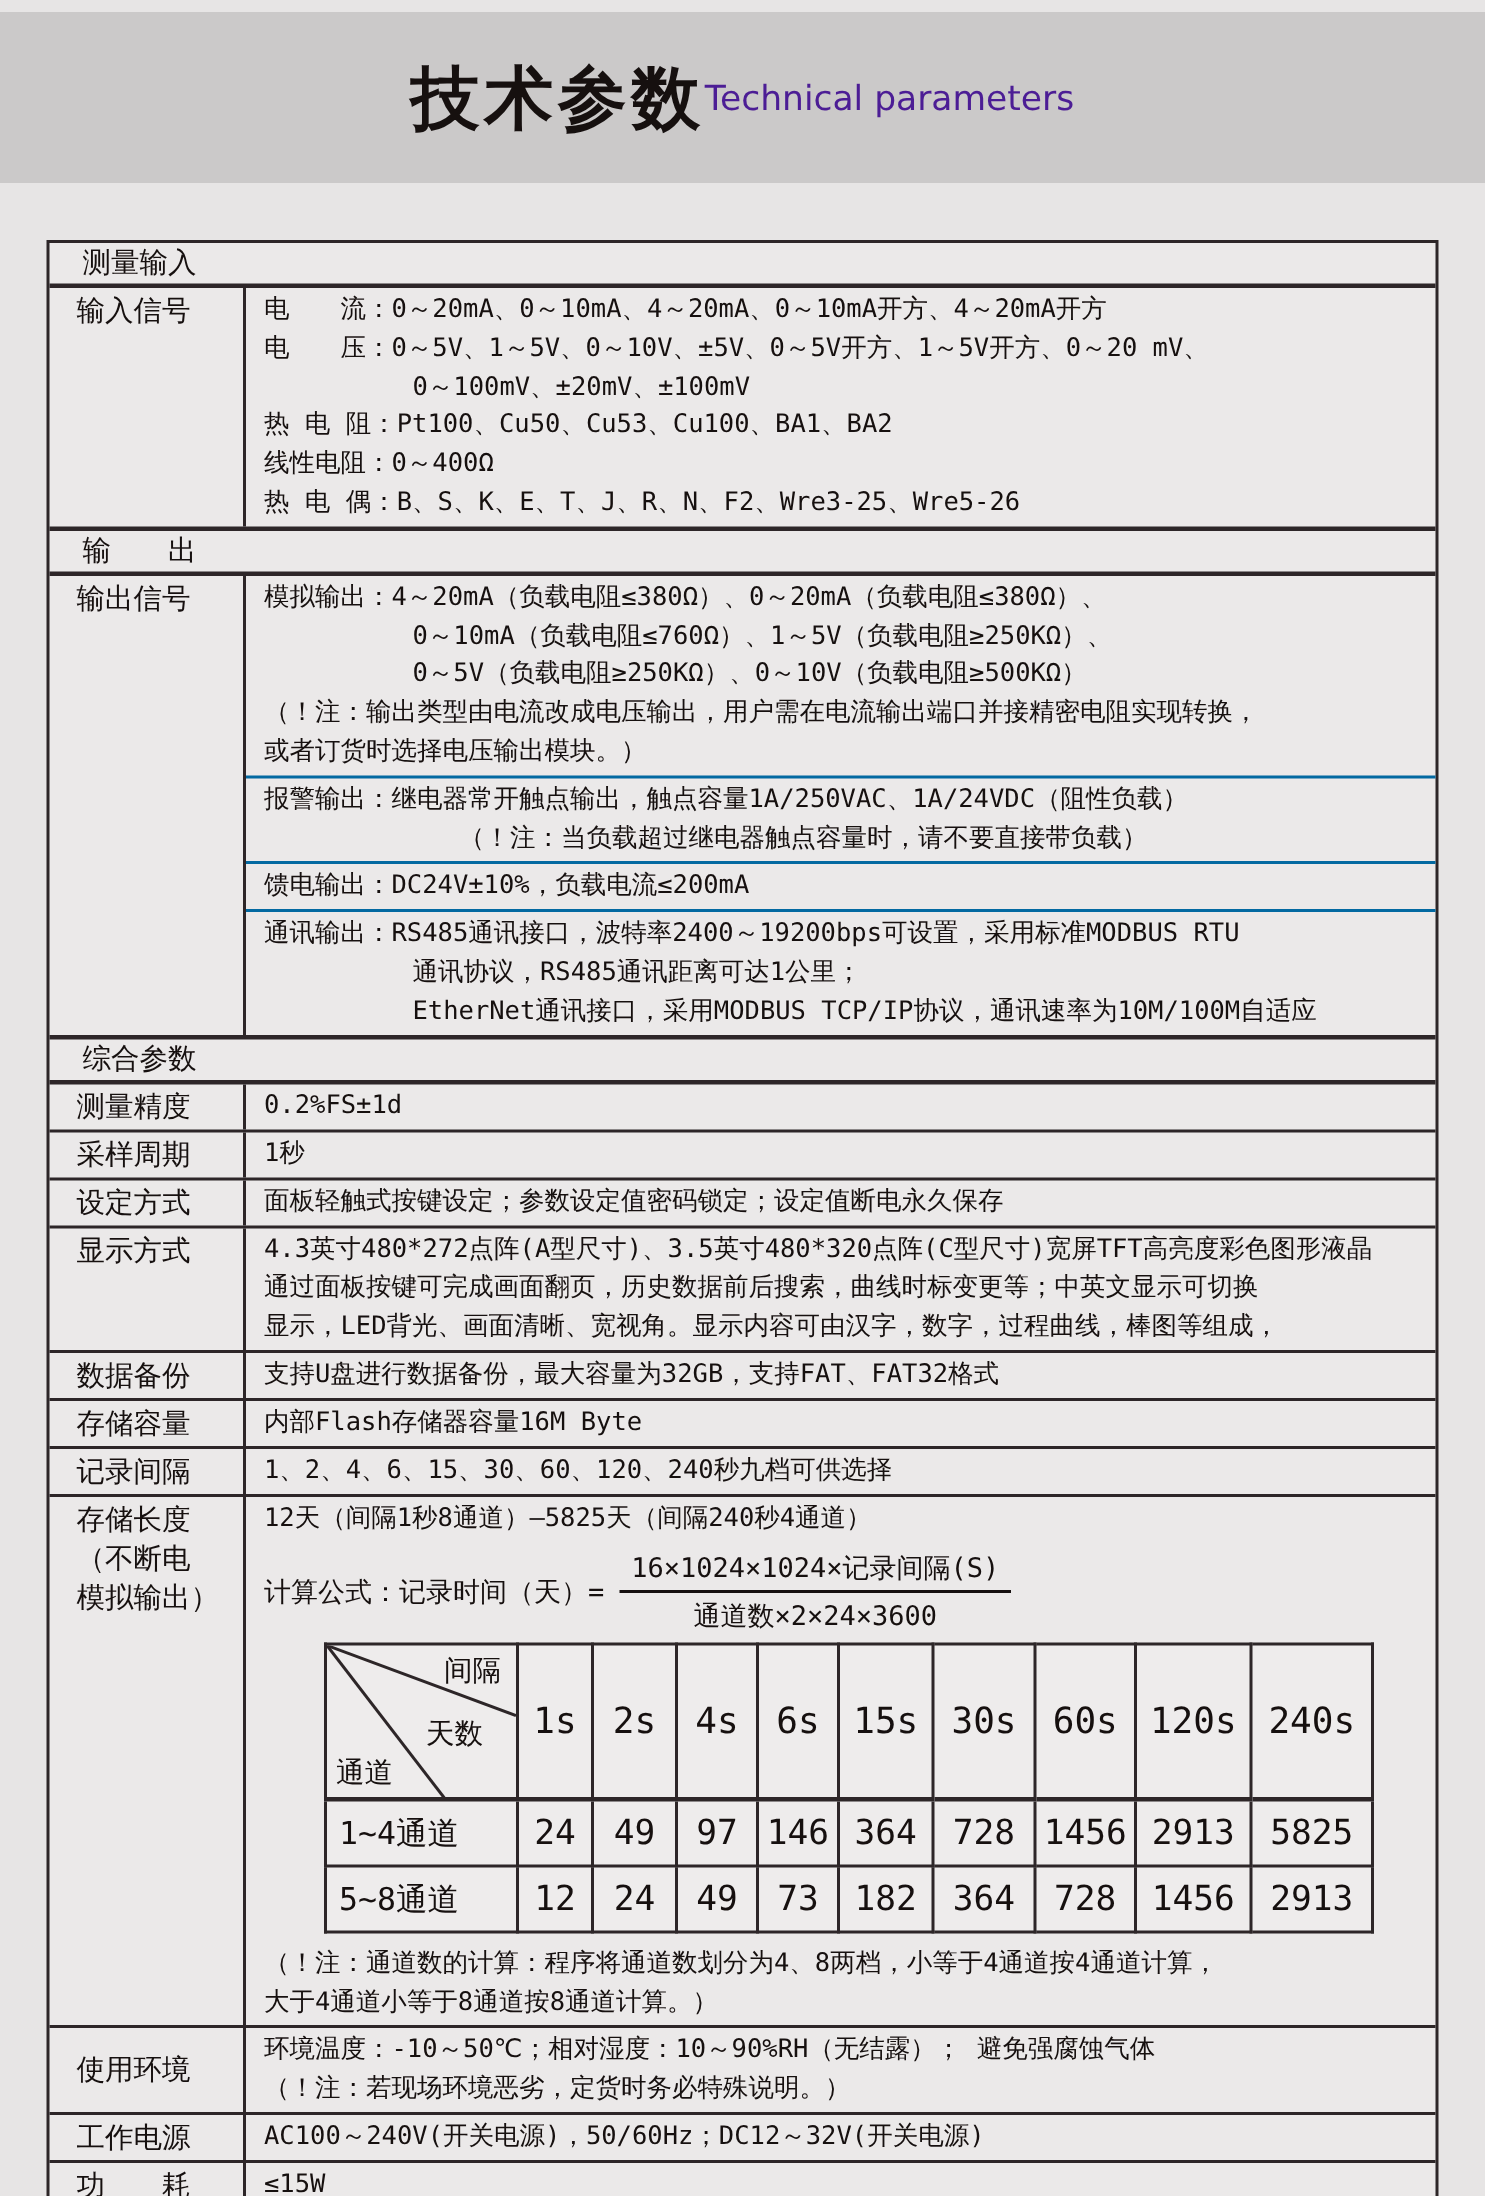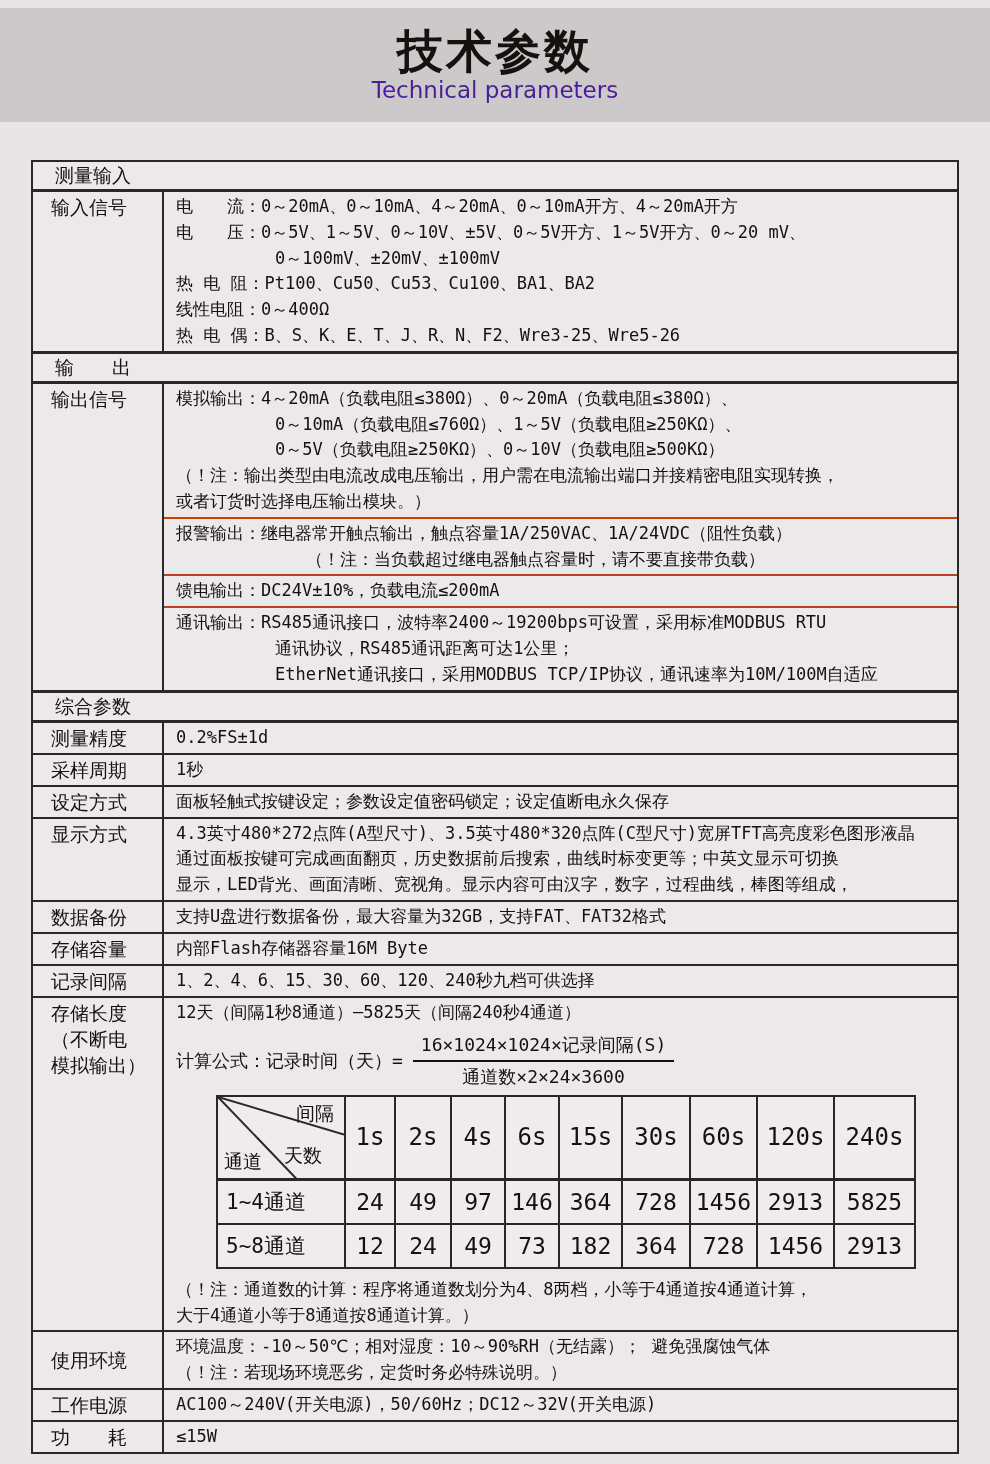--- a/index.html
+++ b/index.html
@@ -4,21 +4,21 @@
 <style>
   * { box-sizing: border-box; }
   html,body { margin:0; padding:0; }
   body {
     width:990px; height:1464px; overflow:hidden;
     background:#e7e5e5; color:#16100f;
     font-family:"DejaVu Sans Mono","DejaVu Sans",sans-serif;
   }
   .band {
     margin-top:8px; height:114px; background:#cbc9c9;
-    display:flex; flex-direction:column; align-items:center; justify-content:center;
+    display:flex; flex-direction:row; align-items:center; justify-content:center;
   }
   .title { font-size:46px; font-weight:bold; letter-spacing:3px; line-height:1.05; }
   .subtitle { font-size:23px; color:#4c1d95; margin-top:1px; font-family:"DejaVu Sans","Liberation Sans",sans-serif; }
 
   .spec {
     margin:38px 31px 0 31px; width:928px;
     border:2px solid #2d2628; background:#ebe9e9;
   }
   .row { display:flex; border-top:2px solid #2d2628; }
   .row:first-child { border-top:0; }
@@ -31,34 +31,34 @@
     flex:0 0 131px; width:131px; border-right:2px solid #2d2628;
     font-size:19px; line-height:26px; padding:2px 2px 2px 18px;
   }
   .label-col.v-center { display:flex; align-items:center; }
   .content-col { flex:1; min-width:0; }
   .pad { padding:2px 8px 2px 12px; }
   .line { font-size:17px; line-height:25.8px; white-space:nowrap; }
   .indent { padding-left:99px; }
   .indent-lg { padding-left:130px; }
   .block { padding:2px 25px 2px 12px; }
-  .block + .block { border-top:2px solid #c2410c; }
+  .block + .block { border-top:2px solid #0369a1; }
 
   .formula { display:flex; align-items:center; margin:7px 0 6px 0; }
   .formula .prefix { font-size:18px; margin-right:10px; white-space:nowrap; }
   .frac { display:inline-flex; flex-direction:column; text-align:center; font-size:18px; }
   .frac .num { border-bottom:2px solid #16100f; padding:0 8px 3px 8px; white-space:nowrap; }
   .frac .den { padding-top:3px; white-space:nowrap; }
 
   table.matrix {
     border-collapse:collapse; table-layout:fixed;
     margin:6px 0 8px 40px; background:#eeecec;
   }
   table.matrix td { border:2px solid #2d2628; text-align:center; font-size:23px; padding:0; }
-  table.matrix tr.m-head td { height:84px; border-bottom:3px solid #2d2628; font-size:24px; }
+  table.matrix tr.m-head td { height:104px; border-bottom:3px solid #2d2628; font-size:24px; }
   table.matrix tr.m-row td { height:44px; }
   td.m-label { text-align:left !important; padding-left:8px !important; font-size:21px !important; white-space:nowrap; }
   td.corner { position:relative; padding:0 !important; }
   .corner svg { position:absolute; left:0; top:0; width:100%; height:100%; }
   .corner .c-int { position:absolute; top:4px; right:10px; font-size:19px; }
   .corner .c-days { position:absolute; top:46px; left:66px; font-size:19px; }
   .corner .c-chan { position:absolute; bottom:3px; left:6px; font-size:19px; }
 
   .note-lines { margin-top:4px; }
   .footnote {

